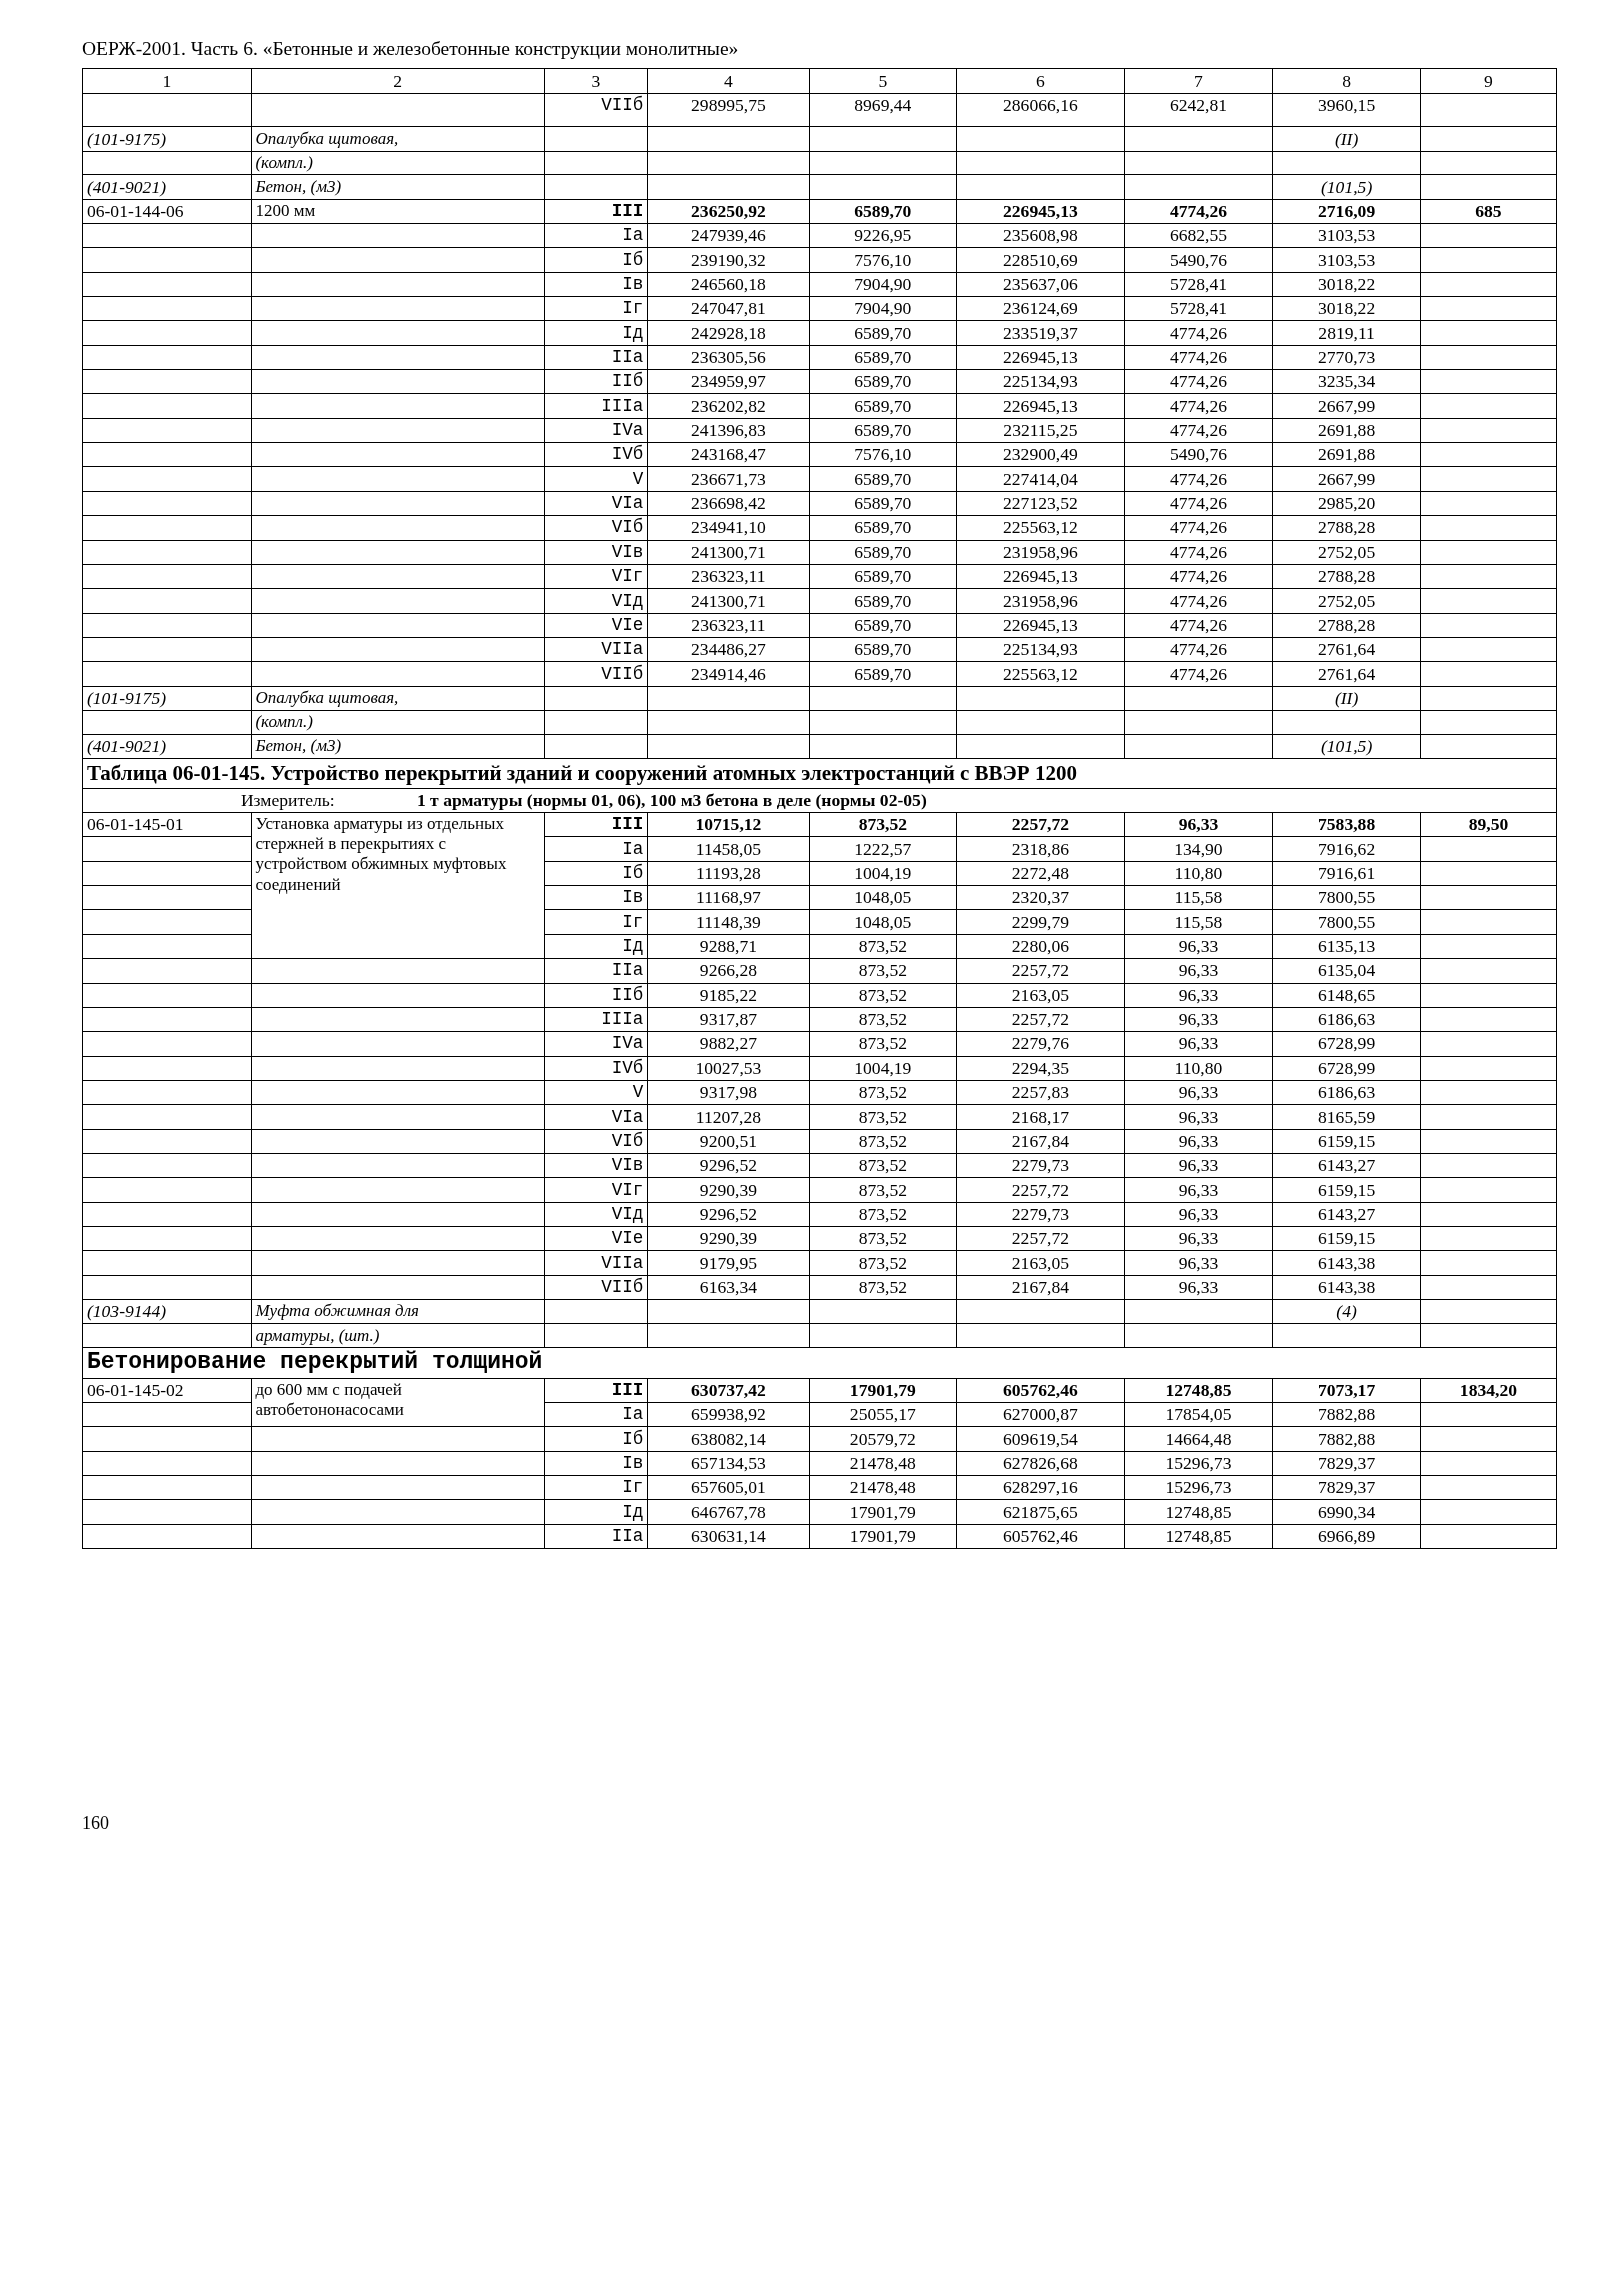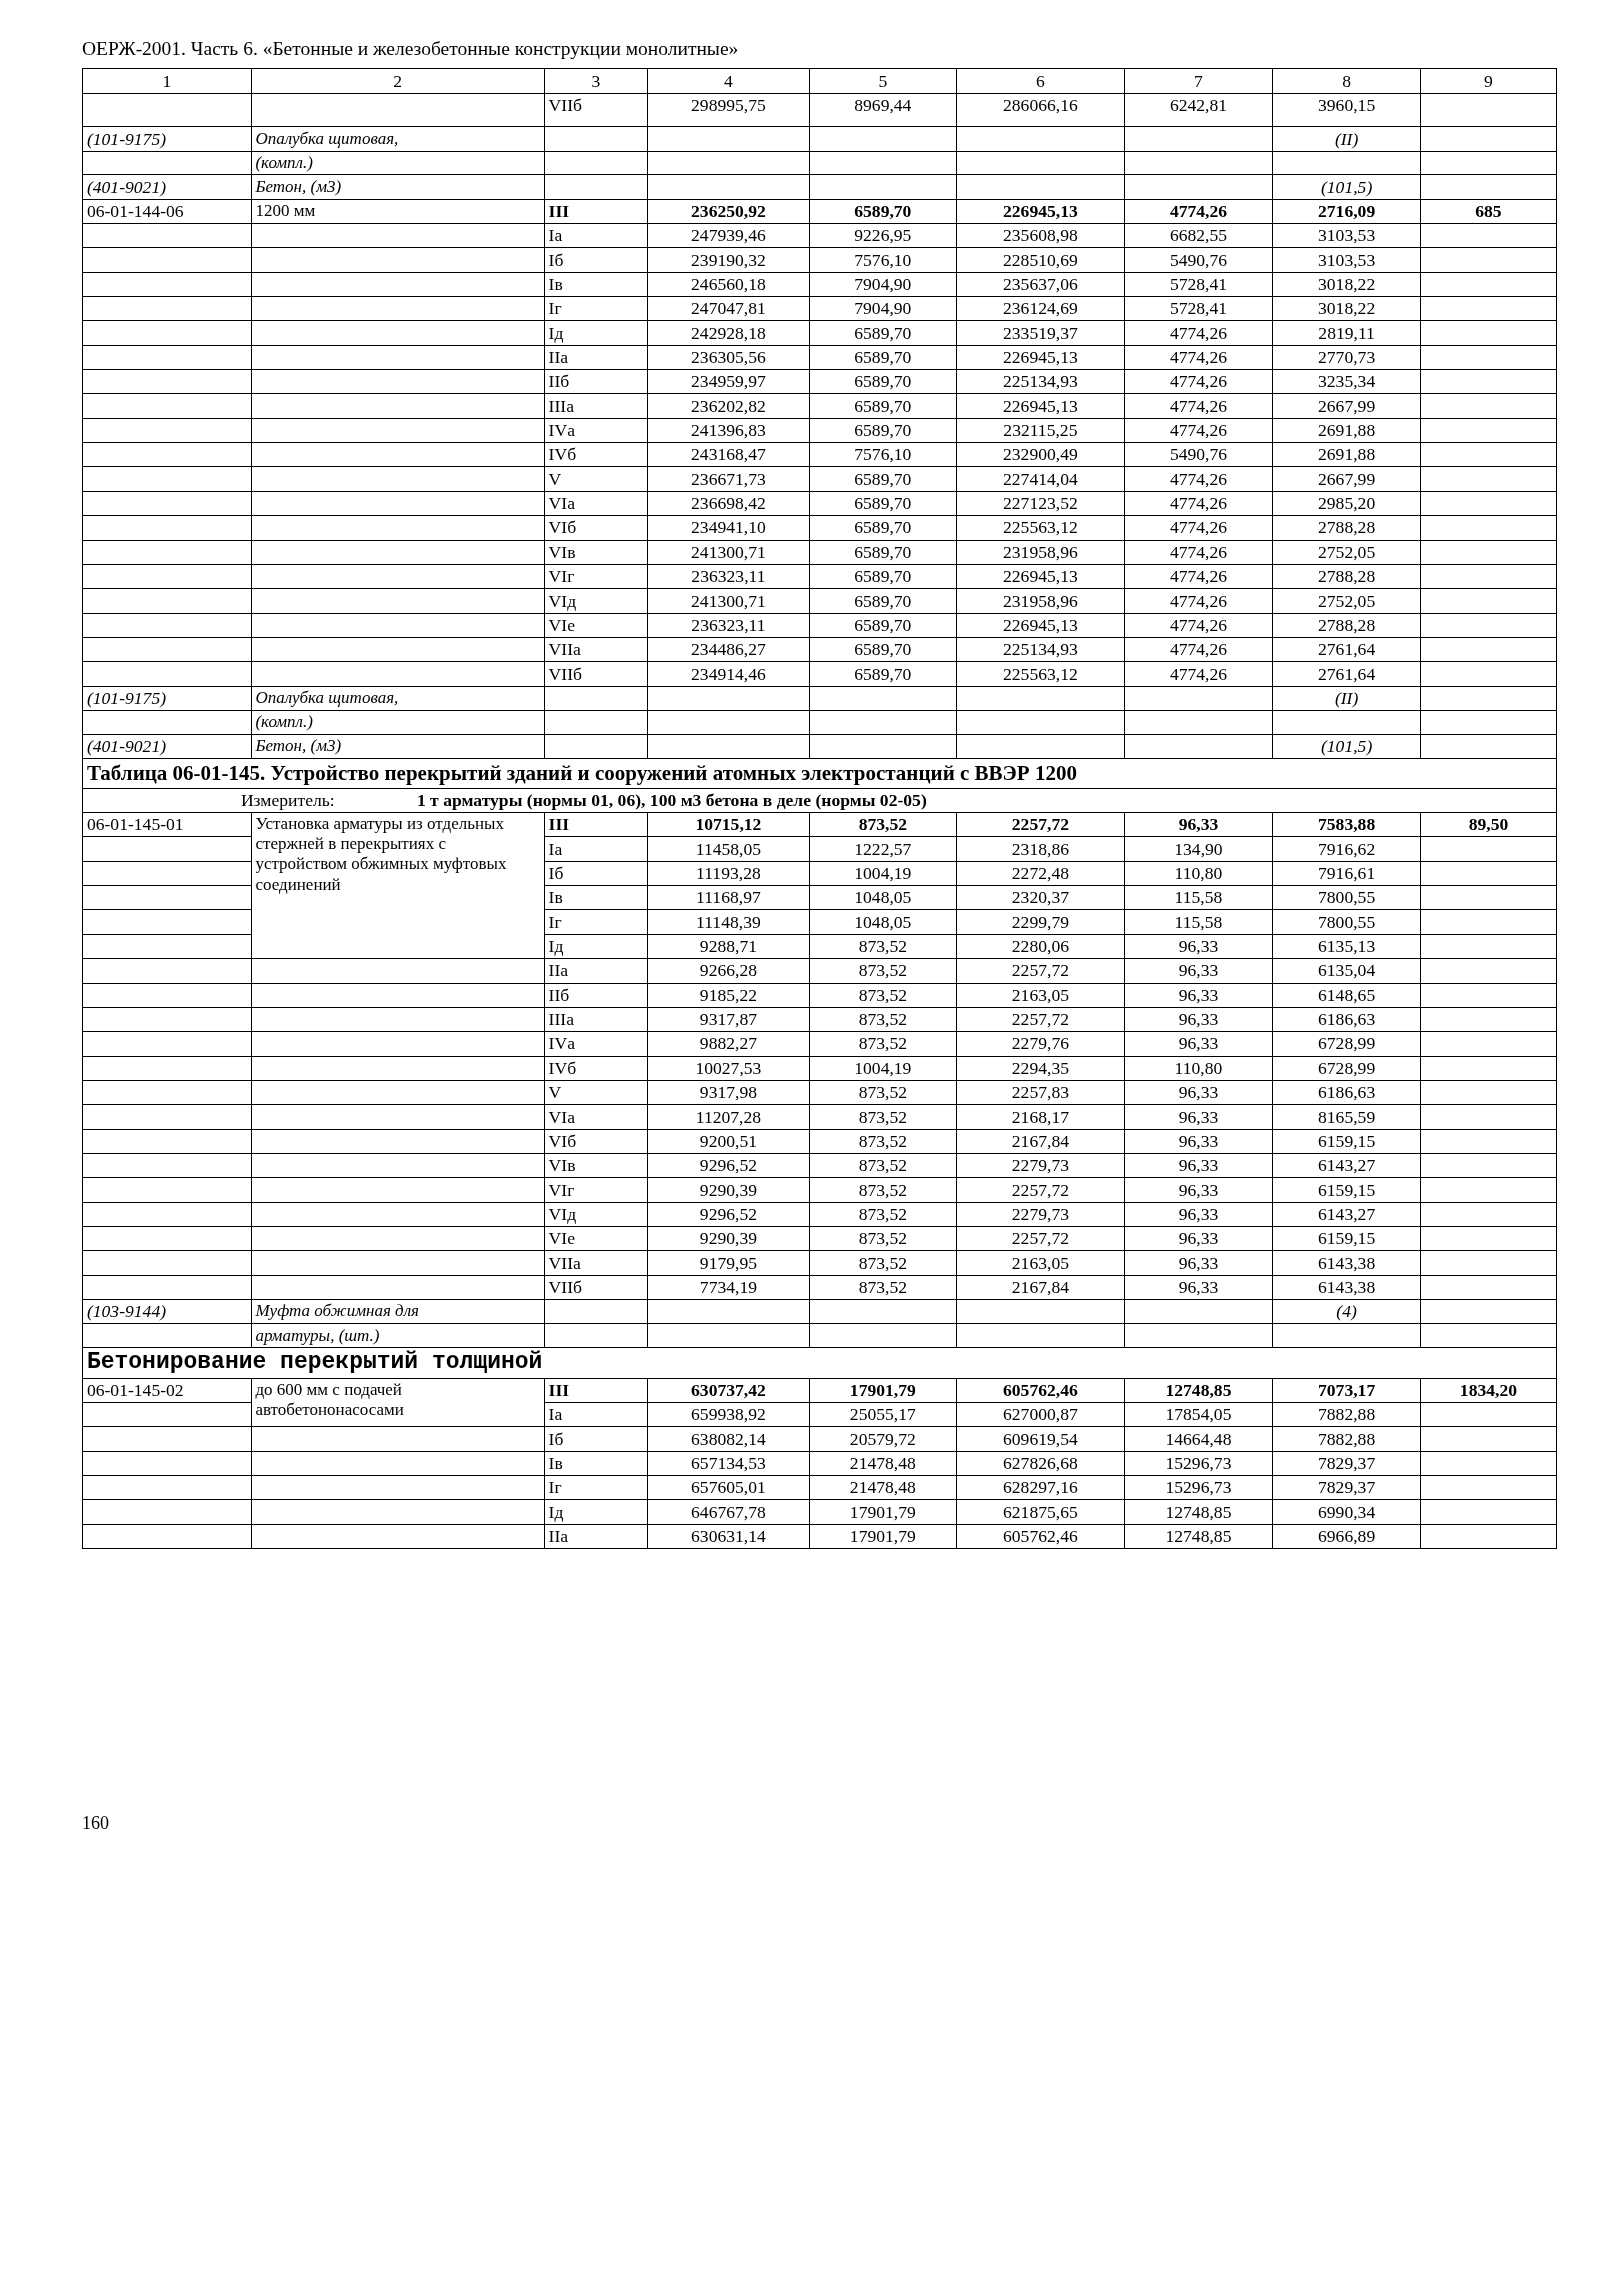--- a/index.html
+++ b/index.html
@@ -34,21 +34,21 @@
     font-size: 17.6px;
   }
   table.grid td {
     border: 1.3px solid #000000;
     padding: 1.3px 3.9px;
     vertical-align: top;
     line-height: 1.18;
   }
   .c-num   { width: 161px; }
   .c-name  { width: 280px; }
-  .c-zone  { width: 99px; text-align: left; }
+  .c-zone  { width: 99px; text-align: right; font-family: Liberation Mono, monospace; }
   .c-v4    { width: 154px; text-align: center; }
   .c-v5    { width: 141px; text-align: center; }
   .c-v6    { width: 160px; text-align: center; }
   .c-v7    { width: 142px; text-align: center; }
   .c-v8    { width: 141px; text-align: center; }
   .c-v9    { width: 130px; text-align: center; }
 
   .hdr td { text-align: center; padding-top: 2.6px; padding-bottom: 2.6px; }
   .ctr { text-align: center; }
   .ital { font-style: italic; }
@@ -649,21 +649,21 @@
           <td class="ctr">873,52</td>
           <td class="ctr">2163,05</td>
           <td class="ctr">96,33</td>
           <td class="ctr">6143,38</td>
           <td class="ctr"></td>
         </tr>
         <tr>
           <td></td>
           <td class="namecell"></td>
           <td class="c-zone">VIIб</td>
-          <td class="ctr">7734,19</td>
+          <td class="ctr">6163,34</td>
           <td class="ctr">873,52</td>
           <td class="ctr">2167,84</td>
           <td class="ctr">96,33</td>
           <td class="ctr">6143,38</td>
           <td class="ctr"></td>
         </tr>
         <tr>
           <td class="ital">(103-9144)</td>
           <td class="ital namecell">Муфта обжимная для</td>
           <td class="c-zone"></td>

